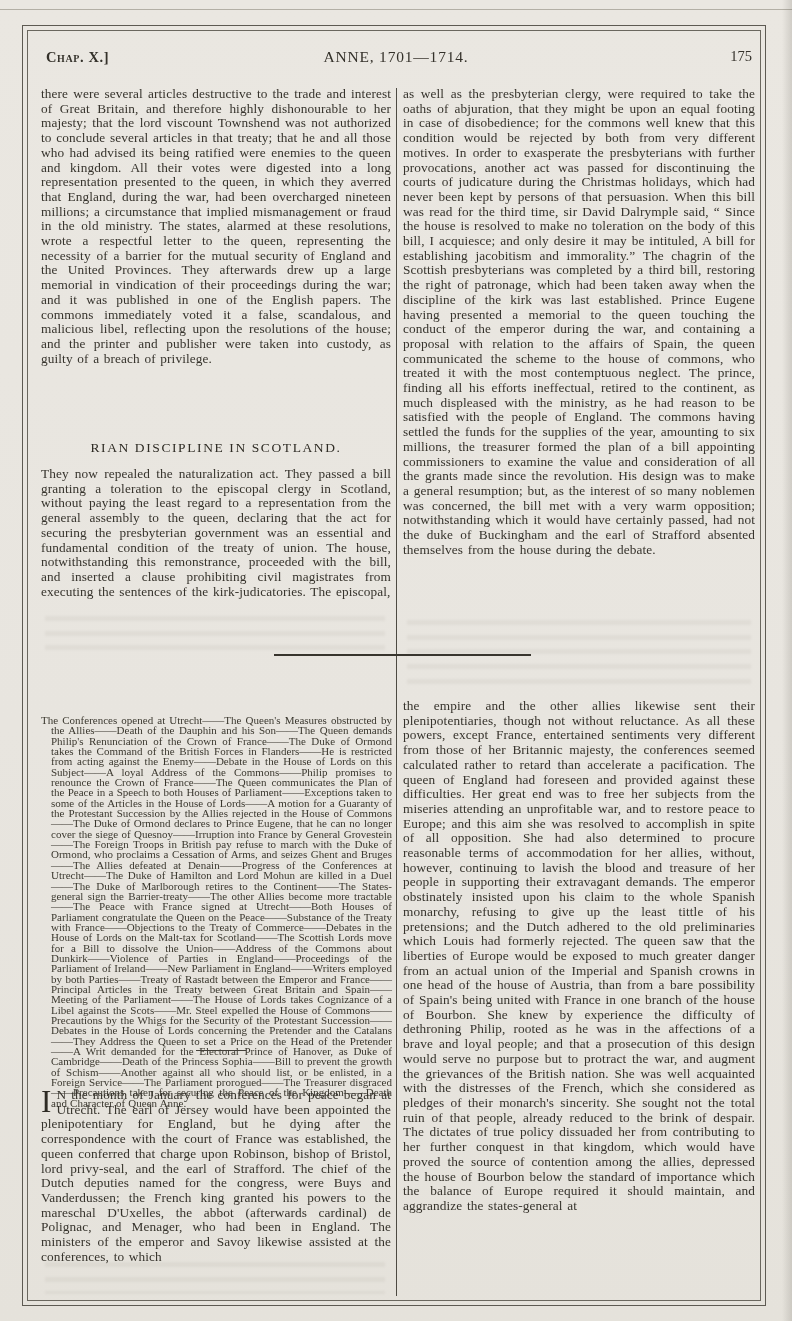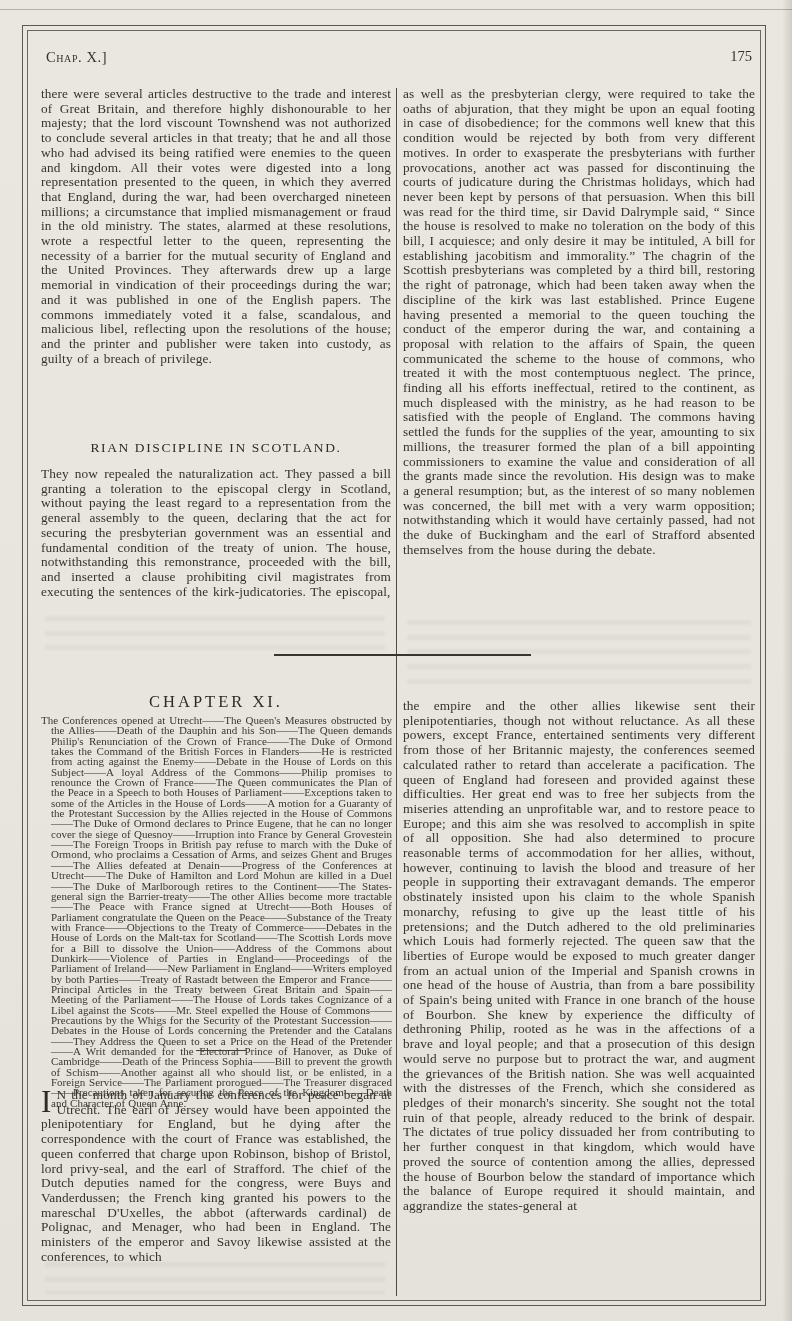--- a/index.html
+++ b/index.html
@@ -16,21 +16,21 @@
   .frame-outer {
     position:absolute; left:22px; top:25px; width:742px; height:1279px;
     border:1px solid #5d5a52;
   }
   .frame-inner {
     position:absolute; left:4px; top:4px; right:4px; bottom:4px;
     border:1px solid #6a675e;
   }
   .hdr-chap {
     position:absolute; left:46px; top:49px; font-size:14.5px;
-    font-variant:small-caps; letter-spacing:.6px; color:#34312a;
+    font-variant:small-caps; letter-spacing:.6px; color:#34312a;font-weight:bold;
   }
   .hdr-title {
     position:absolute; left:0; top:48px; width:792px; text-align:center;
     font-size:15.5px; letter-spacing:.8px; color:#34312a;
   }
   .hdr-page {
     position:absolute; right:40px; top:48px; font-size:14.5px; color:#34312a;
   }
   .body-text {
     position:absolute; width:350px; text-align:justify;
@@ -75,33 +75,33 @@
 <div class="scan">
 
   <div class="edge-top"></div>
   <div class="edge-right"></div>
 
   <div class="frame-outer">
     <div class="frame-inner"></div>
   </div>
 
   <div class="hdr-chap">Chap. X.]</div>
+  <div class="hdr-title">ANNE, 1701—1714.</div>
   <div class="hdr-page">175</div>
 
   <div class="vrule"></div>
 
   <div class="body-text col-left" style="top:87px;">there were several articles destructive to the trade and interest of Great Britain, and therefore highly dishonourable to her majesty; that the lord viscount Townshend was not authorized to conclude several articles in that treaty; that he and all those who had advised its being ratified were enemies to the queen and kingdom. All their votes were digested into a long representation presented to the queen, in which they averred that England, during the war, had been overcharged nineteen millions; a circumstance that implied mismanagement or fraud in the old ministry. The states, alarmed at these resolutions, wrote a respectful letter to the queen, representing the necessity of a barrier for the mutual security of England and the United Provinces. They afterwards drew up a large memorial in vindication of their proceedings during the war; and it was published in one of the English papers. The commons immediately voted it a false, scandalous, and malicious libel, reflecting upon the resolutions of the house; and the printer and publisher were taken into custody, as guilty of a breach of privilege.</div>
 
   <div class="sec-heading" style="top:438px;">RIAN DISCIPLINE IN SCOTLAND.</div>
 
   <div class="body-text col-left" style="top:467px;">They now repealed the naturalization act. They passed a bill granting a toleration to the episcopal clergy in Scotland, without paying the least regard to a representation from the general assembly to the queen, declaring that the act for securing the presbyterian government was an essential and fundamental condition of the treaty of union. The house, notwithstanding this remonstrance, proceeded with the bill, and inserted a clause prohibiting civil magistrates from executing the sentences of the kirk-judicatories. The episcopal,</div>
 
   <div class="center-rule"></div>
 
-  <div class="chapter-heading" style="top:692px;">CHAPTER XI.</div>
 
   <div class="synopsis" style="top:715px;">The Conferences opened at Utrecht——The Queen's Measures obstructed by the Allies——Death of the Dauphin and his Son——The Queen demands Philip's Renunciation of the Crown of France——The Duke of Ormond takes the Command of the British Forces in Flanders——He is restricted from acting against the Enemy——Debate in the House of Lords on this Subject——A loyal Address of the Commons——Philip promises to renounce the Crown of France——The Queen communicates the Plan of the Peace in a Speech to both Houses of Parliament——Exceptions taken to some of the Articles in the House of Lords——A motion for a Guaranty of the Protestant Succession by the Allies rejected in the House of Commons——The Duke of Ormond declares to Prince Eugene, that he can no longer cover the siege of Quesnoy——Irruption into France by General Grovestein——The Foreign Troops in British pay refuse to march with the Duke of Ormond, who proclaims a Cessation of Arms, and seizes Ghent and Bruges——The Allies defeated at Denain——Progress of the Conferences at Utrecht——The Duke of Hamilton and Lord Mohun are killed in a Duel——The Duke of Marlborough retires to the Continent——The States-general sign the Barrier-treaty——The other Allies become more tractable——The Peace with France signed at Utrecht——Both Houses of Parliament congratulate the Queen on the Peace——Substance of the Treaty with France——Objections to the Treaty of Commerce——Debates in the House of Lords on the Malt-tax for Scotland——The Scottish Lords move for a Bill to dissolve the Union——Address of the Commons about Dunkirk——Violence of Parties in England——Proceedings of the Parliament of Ireland——New Parliament in England——Writers employed by both Parties——Treaty of Rastadt between the Emperor and France——Principal Articles in the Treaty between Great Britain and Spain——Meeting of the Parliament——The House of Lords takes Cognizance of a Libel against the Scots——Mr. Steel expelled the House of Commons——Precautions by the Whigs for the Security of the Protestant Succession——Debates in the House of Lords concerning the Pretender and the Catalans——They Address the Queen to set a Price on the Head of the Pretender——A Writ demanded for the Electoral Prince of Hanover, as Duke of Cambridge——Death of the Princess Sophia——Bill to prevent the growth of Schism——Another against all who should list, or be enlisted, in a Foreign Service——The Parliament prorogued——The Treasurer disgraced——Precautions taken for securing the Peace of the Kingdom——Death and Character of Queen Anne.</div>
 
   <div class="short-rule"></div>
 
 
   <div class="body-text col-left" style="top:1088px;">
     <span class="dropcap">I</span><span>N the month of January the conferences for peace began at Utrecht. The earl of Jersey would have been appointed the plenipotentiary for England, but he dying after the correspondence with the court of France was established, the queen conferred that charge upon Robinson, bishop of Bristol, lord privy-seal, and the earl of Strafford. The chief of the Dutch deputies named for the congress, were Buys and Vanderdussen; the French king granted his powers to the mareschal D'Uxelles, the abbot (afterwards cardinal) de Polignac, and Menager, who had been in England. The ministers of the emperor and Savoy likewise assisted at the conferences, to which</span>
   </div>
 

